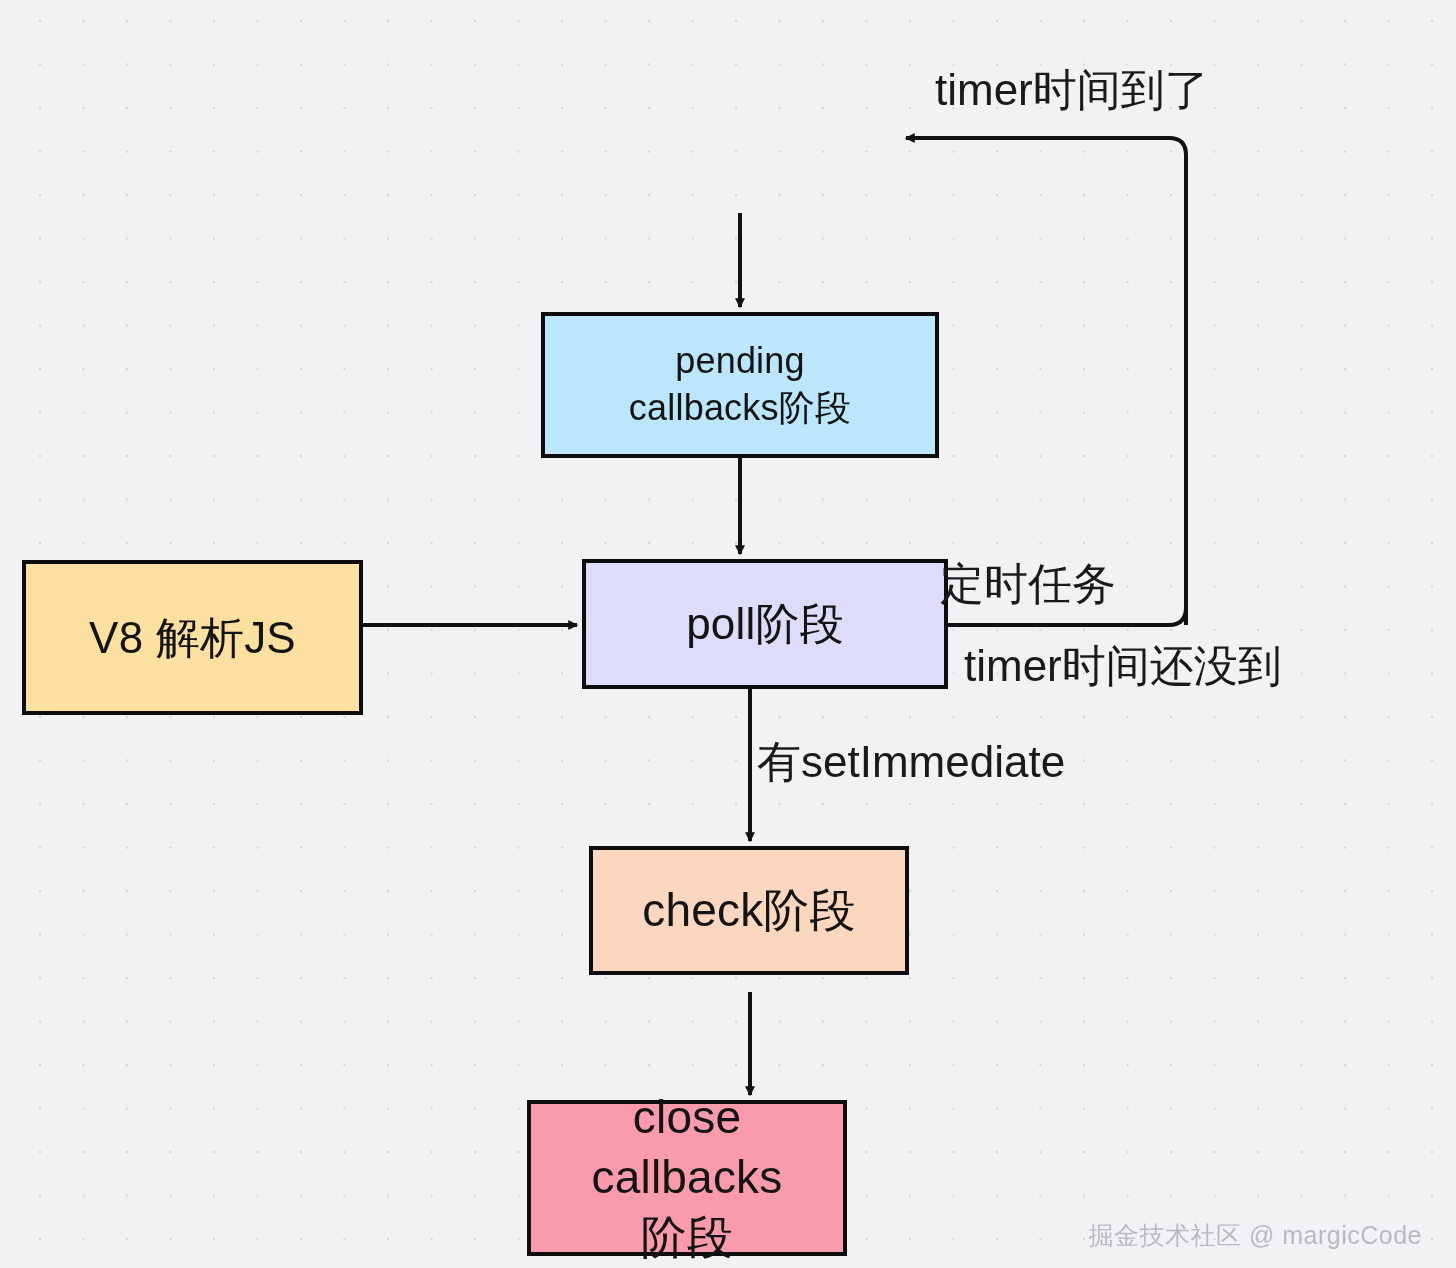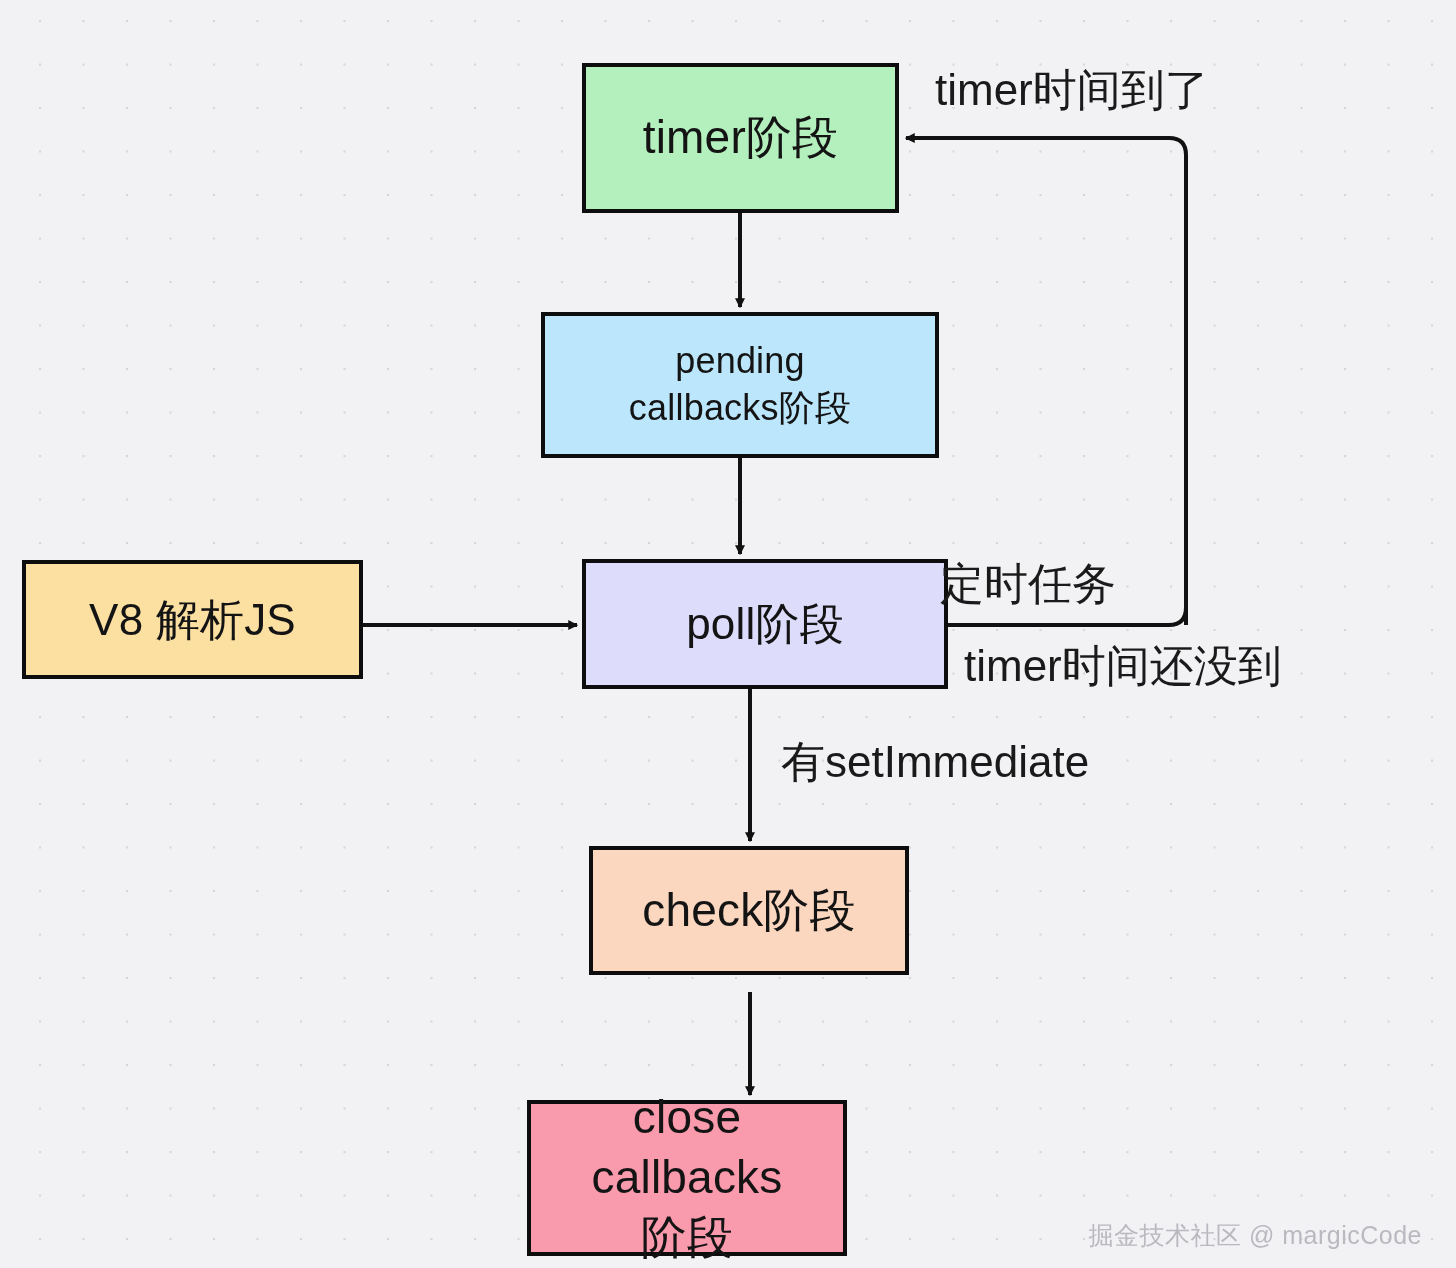--- a/index.html
+++ b/index.html
@@ -53,21 +53,21 @@
     left: 582px;  top: 63px;   width: 317px;  height: 150px;
     background: #b4f0bd;
     font-size: 46px;
   }
   #node-pending {
     left: 541px; top: 312px;  width: 398px; height: 146px;
     background: #bce6fb;
     font-size: 36px;
   }
   #node-v8 {
-    left: 22px;  top: 560px;  width: 341px; height: 119px;
+    left: 22px;  top: 560px;  width: 341px; height: 155px;
     background: #fce0a2;
     font-size: 44px;
     align-items: center;
   }
   #node-poll {
     left: 582px; top: 559px;  width: 366px; height: 130px;
     background: #dedcfb;
     font-size: 44px;
   }
   #node-check {
@@ -85,21 +85,21 @@
     position: absolute;
     color: #1a1a1a;
     font-size: 44px;
     white-space: nowrap;
     line-height: 1;
     font-weight: 400;
   }
   #label-timer-ready      { left: 935px;  top: 68px;  }
   #label-scheduled-task   { left: 940px;  top: 538px; margin-top: 24px; }
   #label-timer-not-ready  { left: 932px;  top: 644px; margin-left: 32px; }
-  #label-has-setimmediate { left: 757px;  top: 740px; margin-left: 24px; }
+  #label-has-setimmediate { left: 757px;  top: 740px; }
 
   #watermark {
     position: absolute;
     right: 34px;
     bottom: 16px;
     font-size: 25px;
     color: #b9b9c0;
     white-space: nowrap;
     letter-spacing: 0.5px;
   }
@@ -138,23 +138,20 @@
 
     <g>
       <path d="M 750 689 L 750 841" stroke="#111111" stroke-width="4" fill="none" marker-end="url(#arrow)"></path>
     </g>
 
     <g>
       <path d="M 750 992 L 750 1095" stroke="#111111" stroke-width="4" fill="none" marker-end="url(#arrow)"></path>
     </g>
   </svg>
 
-  <div class="node" id="node-timer">
-    <span>timer阶段</span>
-  </div>
 
   <div class="node" id="node-pending">
     <span>
       <span>pending</span><br>
       <span>callbacks阶段</span>
     </span>
   </div>
 
   <div class="node" id="node-v8">
     <span>V8 解析JS</span>

